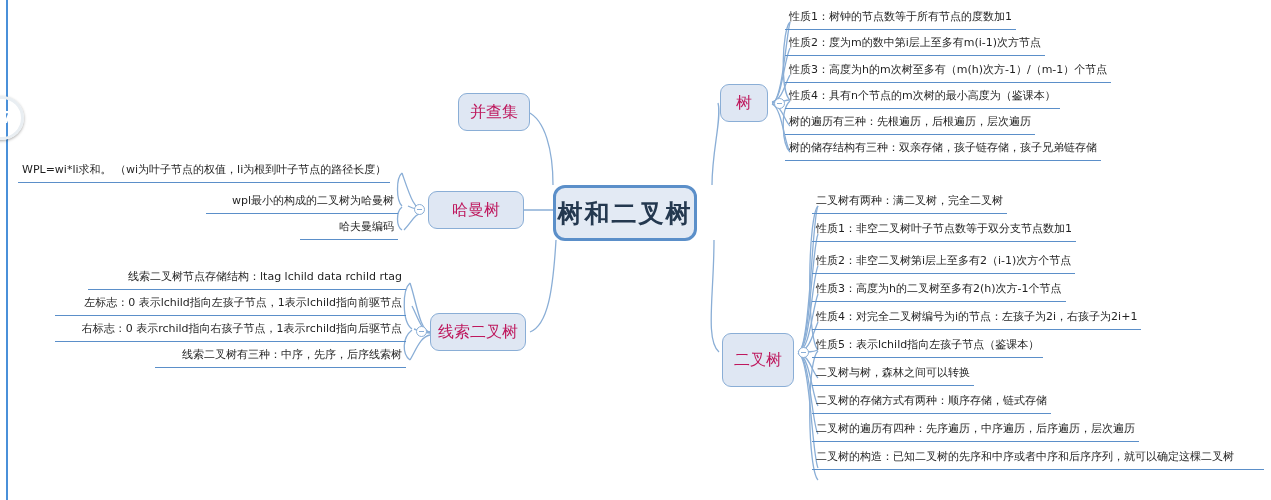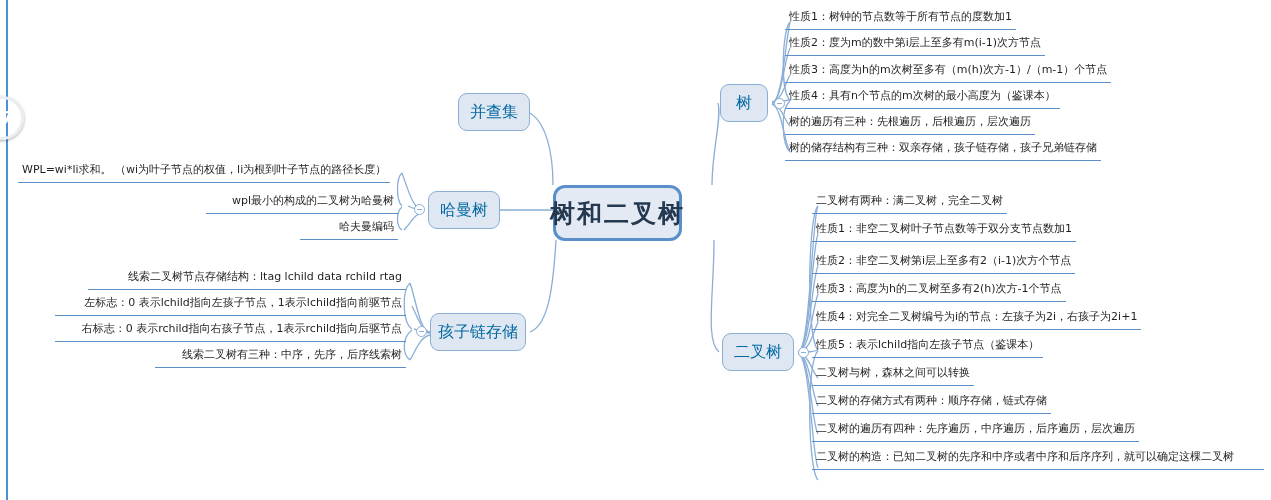--- a/index.html
+++ b/index.html
@@ -31,21 +31,21 @@
 
   
   svg.links { position:absolute; left:0; top:0; width:1271px; height:500px; pointer-events:none; }
 
   
   .node {
     position:absolute;
     background:#dfe7f3;
     border:1.6px solid #8aaed6;
     border-radius:9px;
-    color:#0369a1;
+    color:#be185d;
     display:flex; align-items:center; justify-content:center;
     font-size:16px;
     white-space:nowrap;
   }
   .node.root {
     background:#e3eaf4;
     border:3px solid #5b8fc9;
     border-radius:12px;
     font-size:25px;
     font-weight:bold;
@@ -133,44 +133,44 @@
       <path d="M798,352 C810,352 812,352 818,350"></path>
       <path d="M798,353 C810,356 812,372 818,378"></path>
       <path d="M798,353 C810,356 812,396 818,406"></path>
       <path d="M798,353 C810,356 812,426 818,434"></path>
       <path d="M798,353 C810,356 812,456 818,468"></path>
       <path d="M818,206 C808,216 806,338 818,350"></path>
       <path d="M818,480 C808,470 806,362 818,351"></path>
     </g>
   </svg>
 
-  <div class="node root" style="left:553px; top:185px; width:129px; height:56px;">
+  <div class="node root" style="left:553px; top:185px; width:144px; height:56px;">
     <span>树和二叉树</span>
   </div>
 
   <div class="node" style="left:458px; top:93px; width:72px; height:38px;">
     <span>并查集</span>
   </div>
 
-  <div class="node" style="left:428px; top:191px; width:72px; height:38px;">
+  <div class="node" style="left:428px; top:191px; width:96px; height:38px;">
     <span>哈曼树</span>
   </div>
   <div class="toggle" style="left:414px; top:204px;"></div>
 
   <div class="node" style="left:430px; top:313px; width:96px; height:38px;">
-    <span>孩子链存储</span>
+    <span>线索二叉树</span>
   </div>
   <div class="toggle" style="left:416px; top:326px;"></div>
 
   <div class="node" style="left:720px; top:84px; width:48px; height:38px;">
     <span>树</span>
   </div>
   <div class="toggle" style="left:774px; top:98px;"></div>
 
-  <div class="node" style="left:722px; top:333px; width:72px; height:38px;">
+  <div class="node" style="left:722px; top:333px; width:72px; height:54px;">
     <span>二叉树</span>
   </div>
   <div class="toggle" style="left:798px; top:347px;"></div>
 
   <div class="leaf" style="left:18px; top:159px;">WPL=wi*li求和。 （wi为叶子节点的权值，li为根到叶子节点的路径长度）</div>
   <div class="leaf ralign" style="left:206px; top:190px; width:192px;">wpl最小的构成的二叉树为哈曼树</div>
   <div class="leaf ralign" style="left:300px; top:216px; width:98px;">哈夫曼编码</div>
 
   <div class="leaf ralign" style="left:88px; top:266px; width:318px;">线索二叉树节点存储结构：ltag  lchild  data  rchild  rtag</div>
   <div class="leaf ralign" style="left:55px; top:292px; width:351px;">左标志：0 表示lchild指向左孩子节点，1表示lchild指向前驱节点</div>

